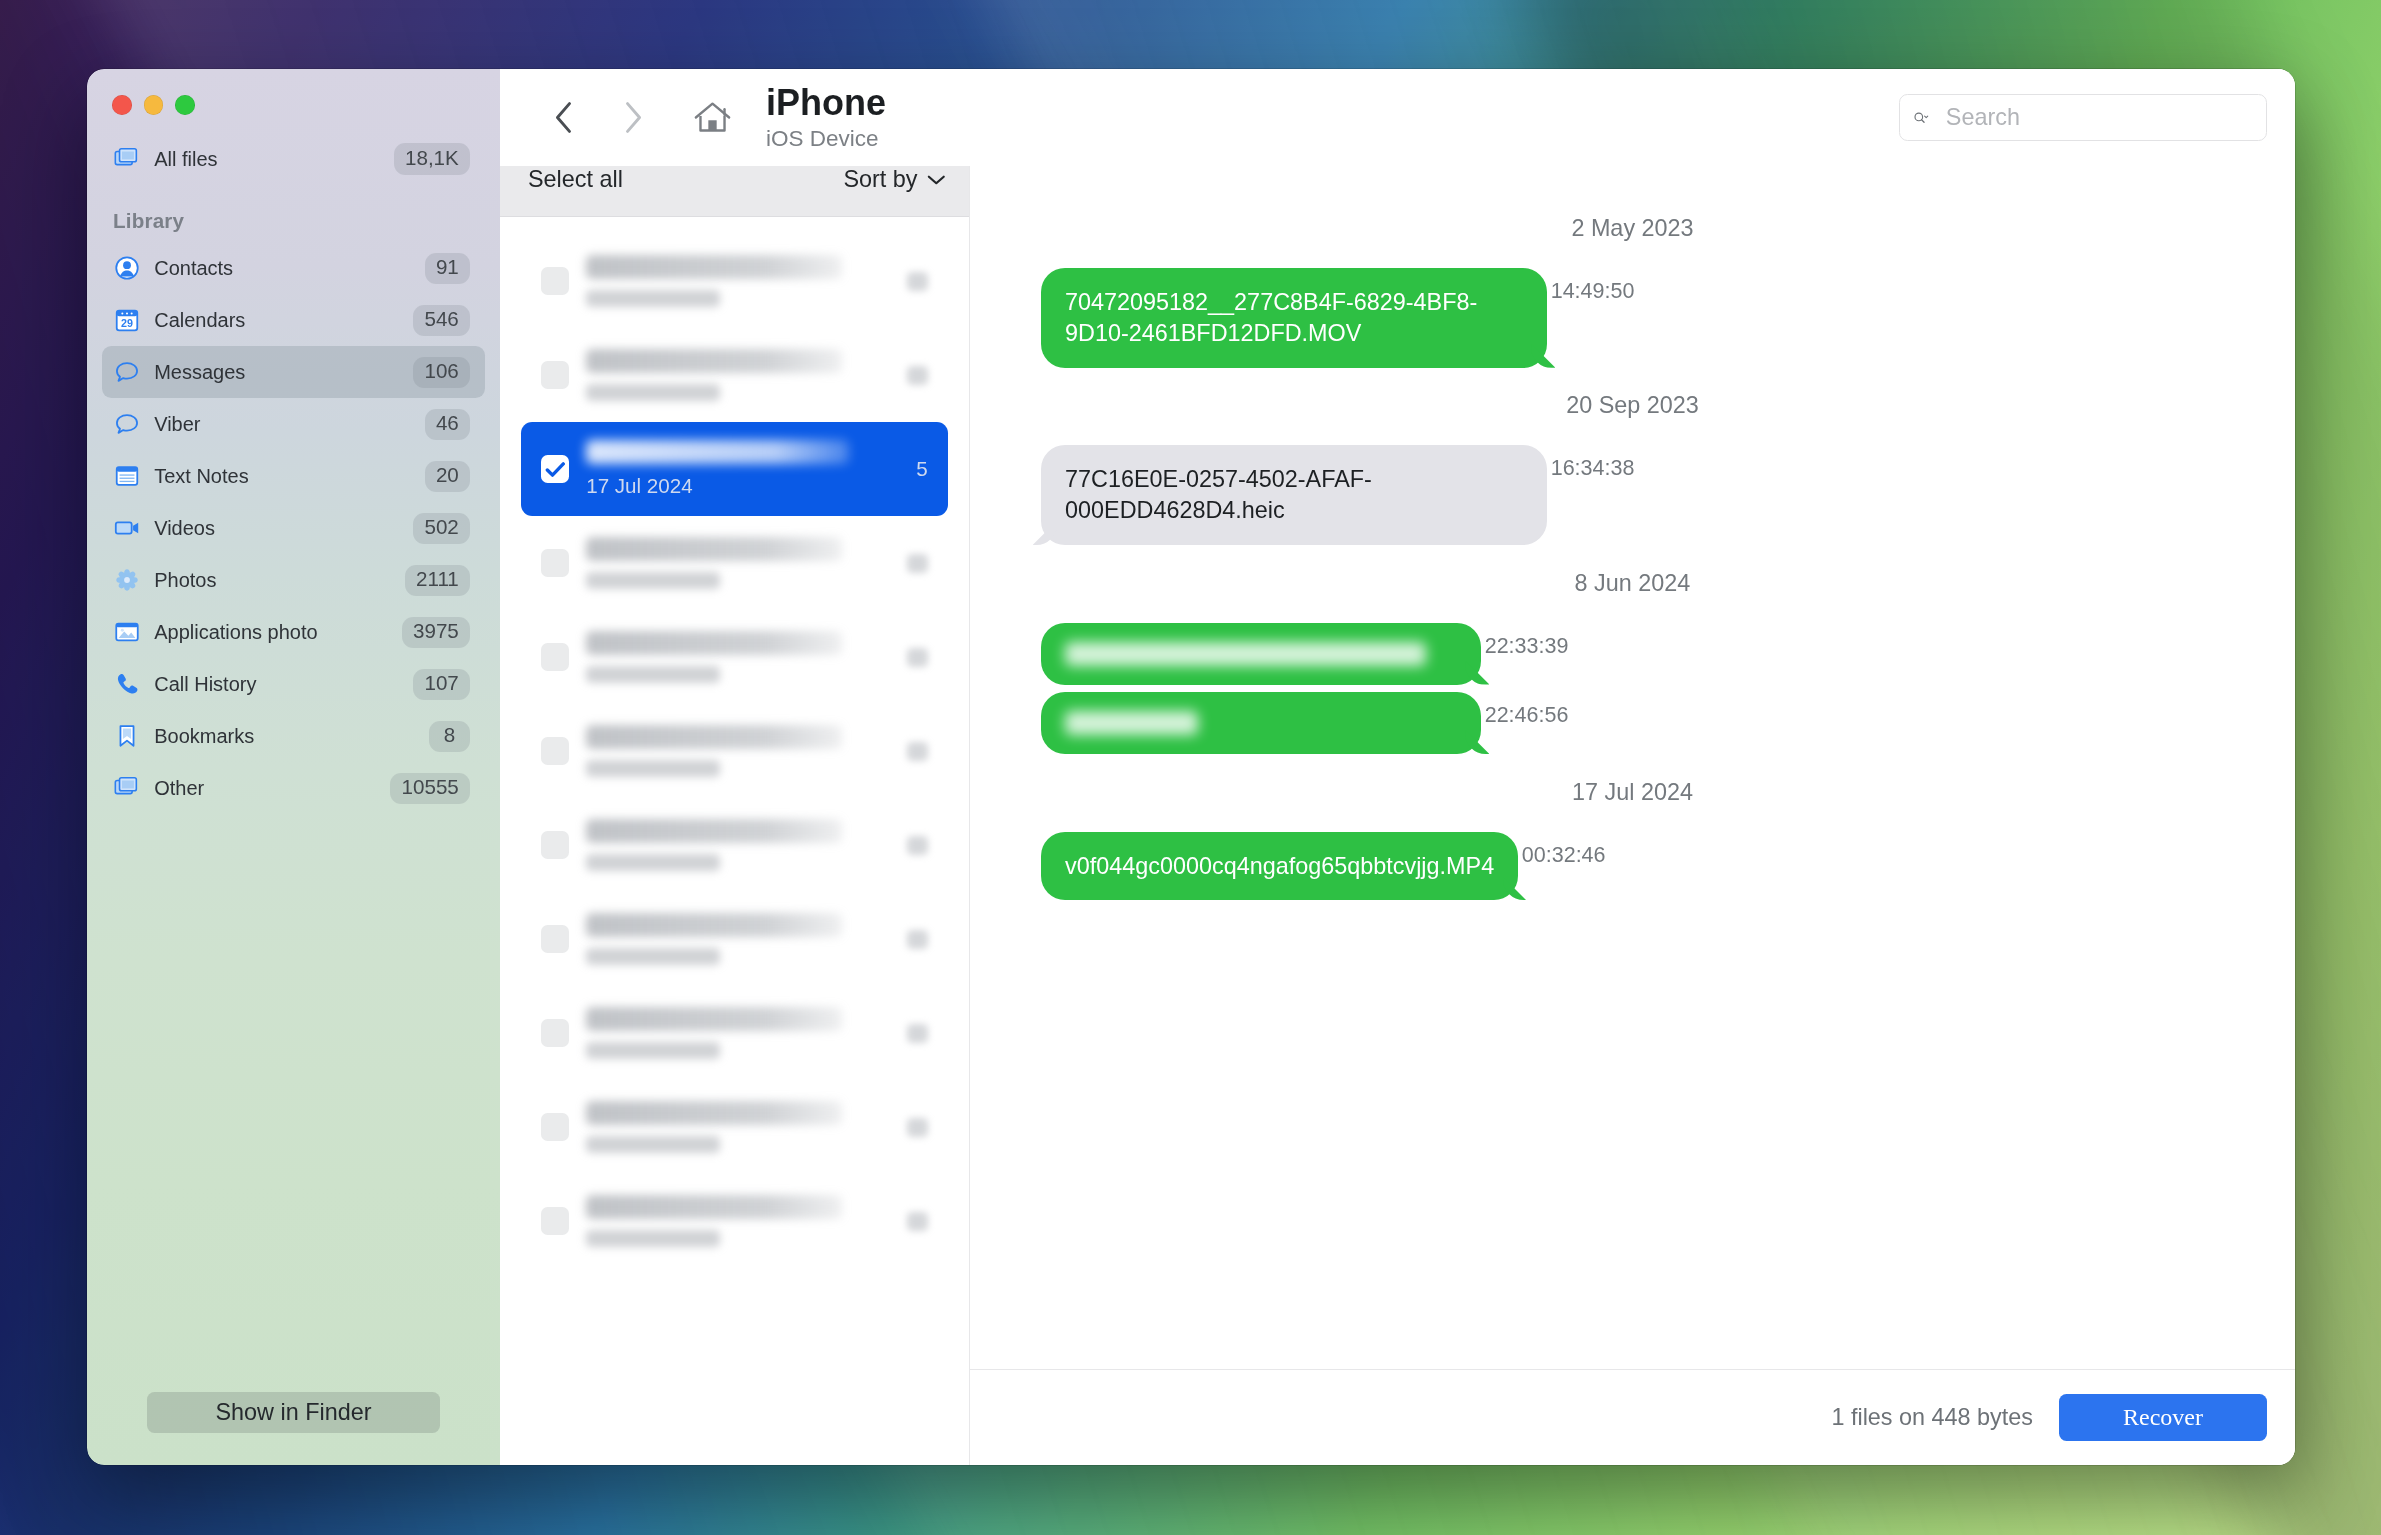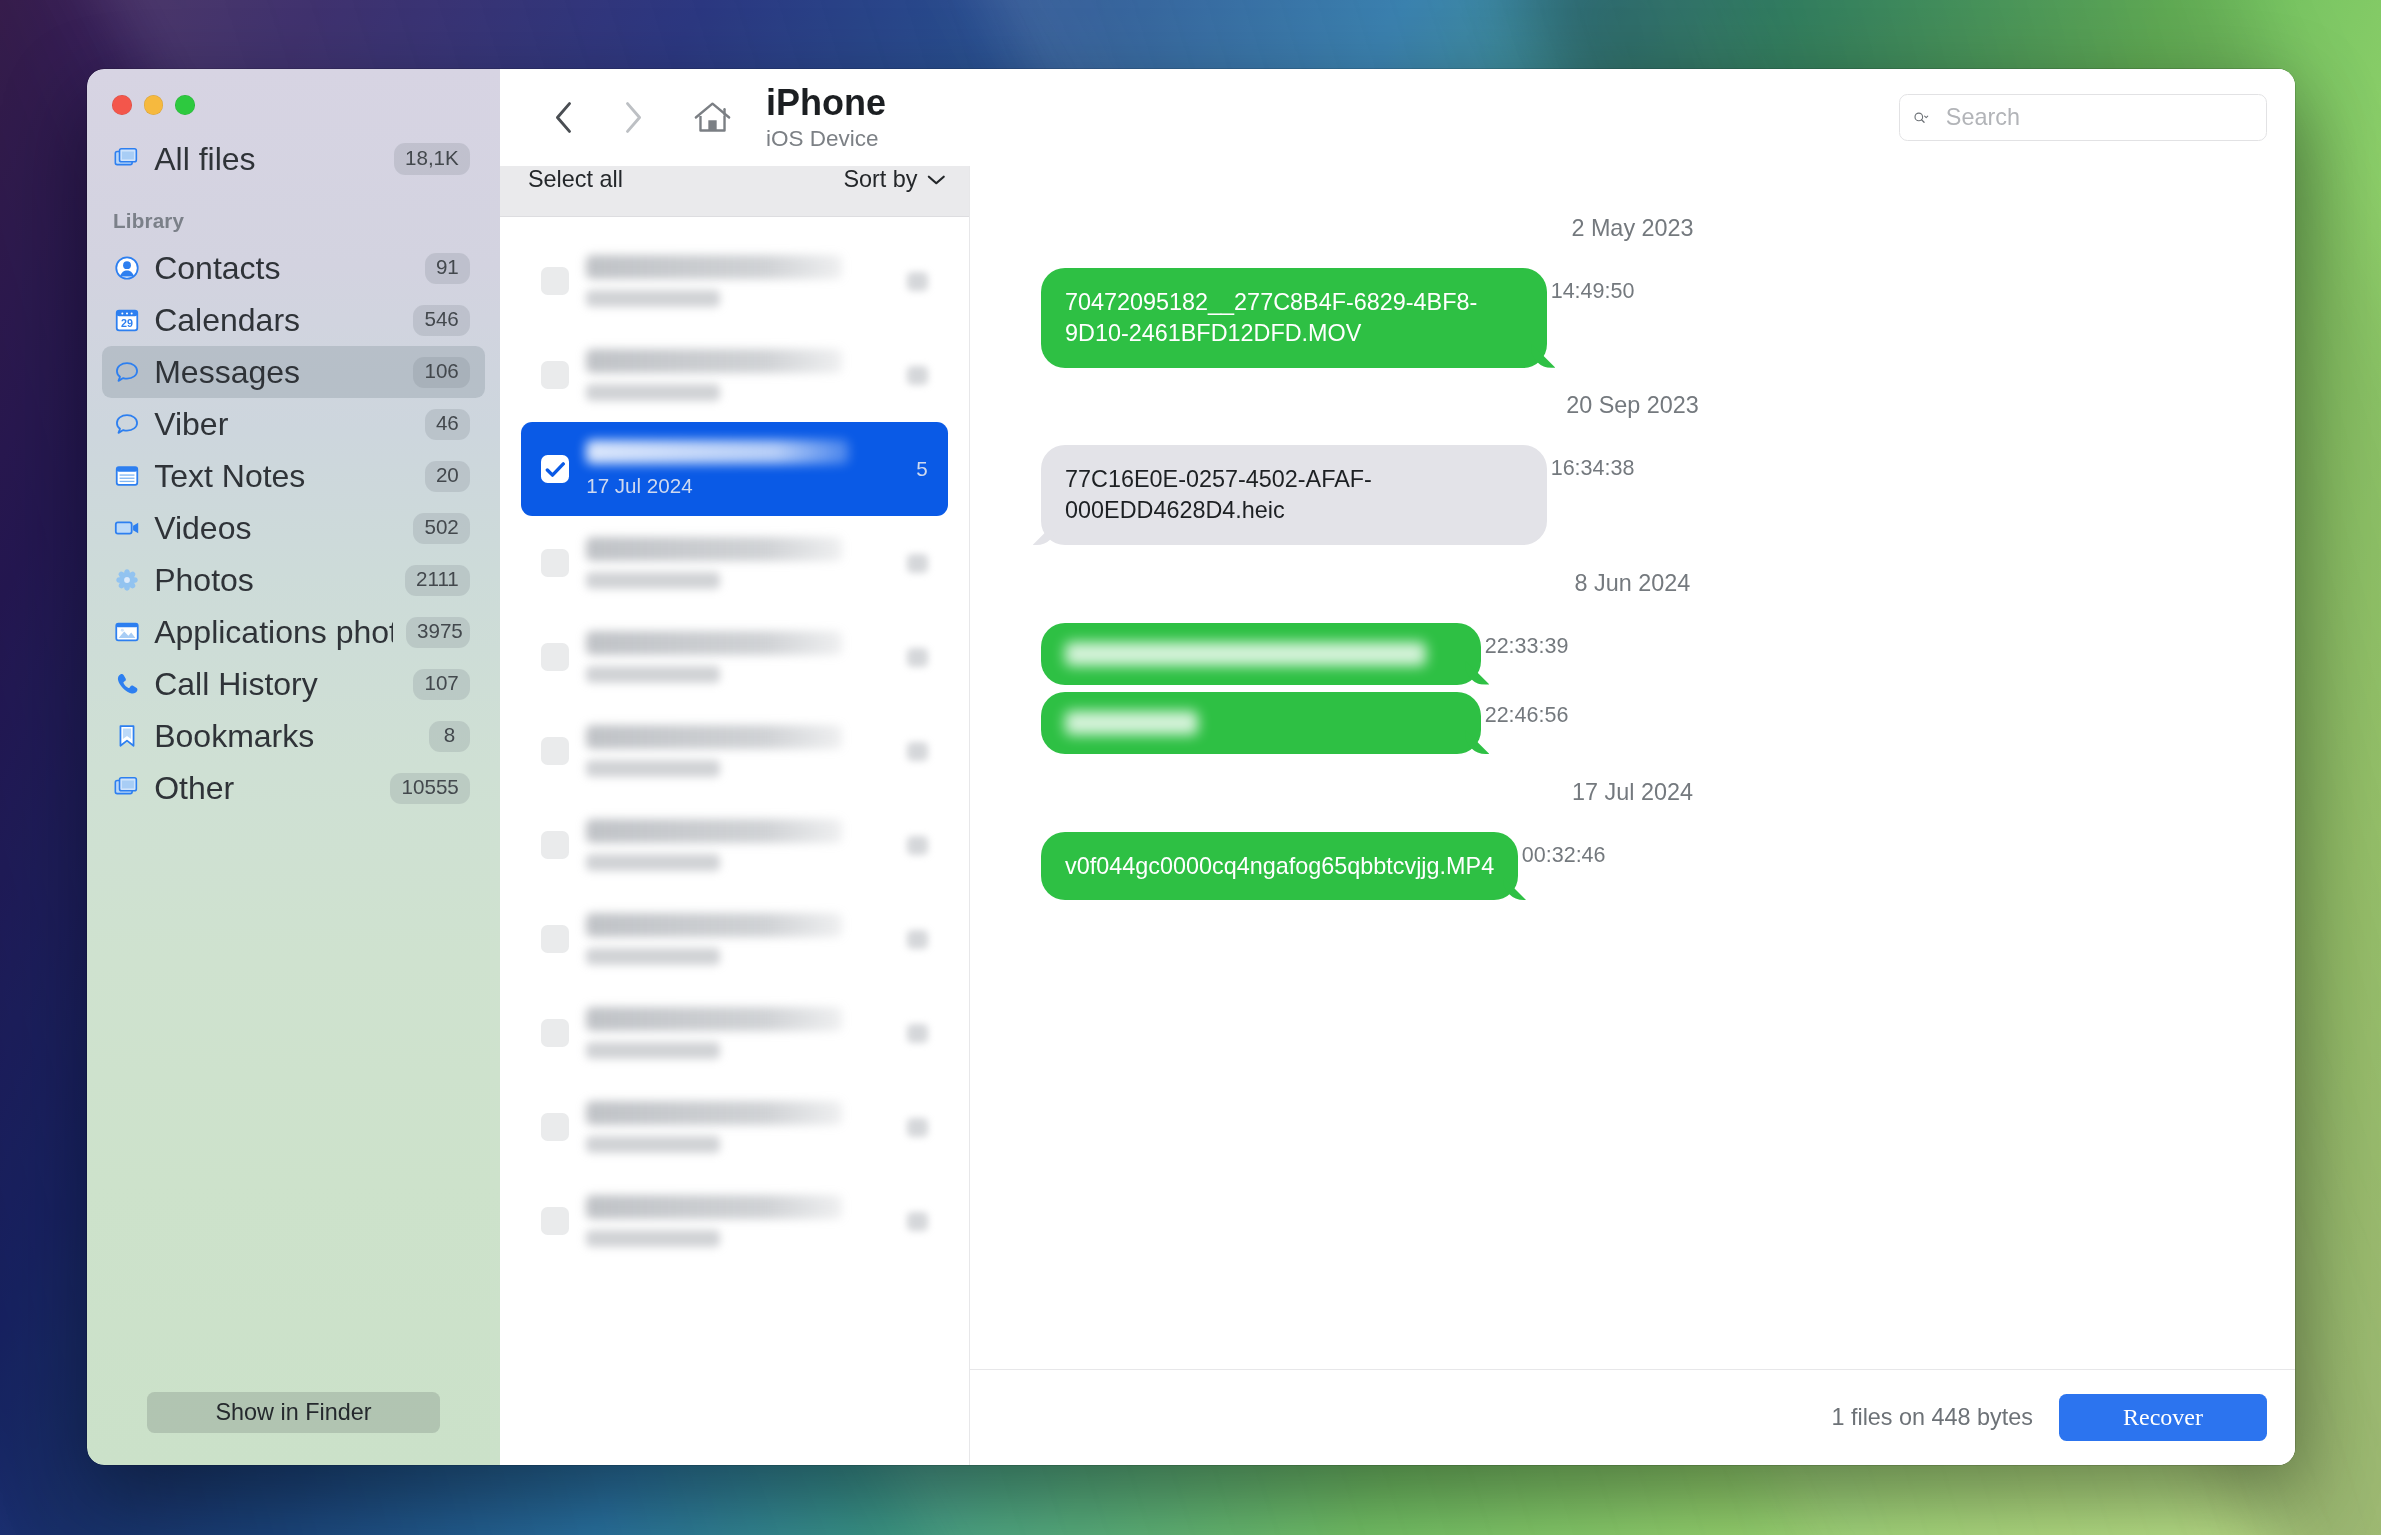--- a/index.html
+++ b/index.html
@@ -91,21 +91,21 @@
     display: flex;
     align-items: center;
     height: 52px;
     margin: 0 15px;
     padding: 0 15px 0 11.2px;
     border-radius: 9.4px;
     gap: 13px;
   }
   .side-row.selected { background: rgba(130,145,155,0.32); }
   .side-row .label {
-    font-size: 32px;
+    font-size: 20px;
     color: #2f3338;
     flex: 1 1 auto;
     white-space: nowrap;
     overflow: hidden;
   }
   .side-row .count {
     font-size: 20.6px;
     color: #43484d;
     background: rgba(120,128,135,0.22);
     border-radius: 11.2px;

